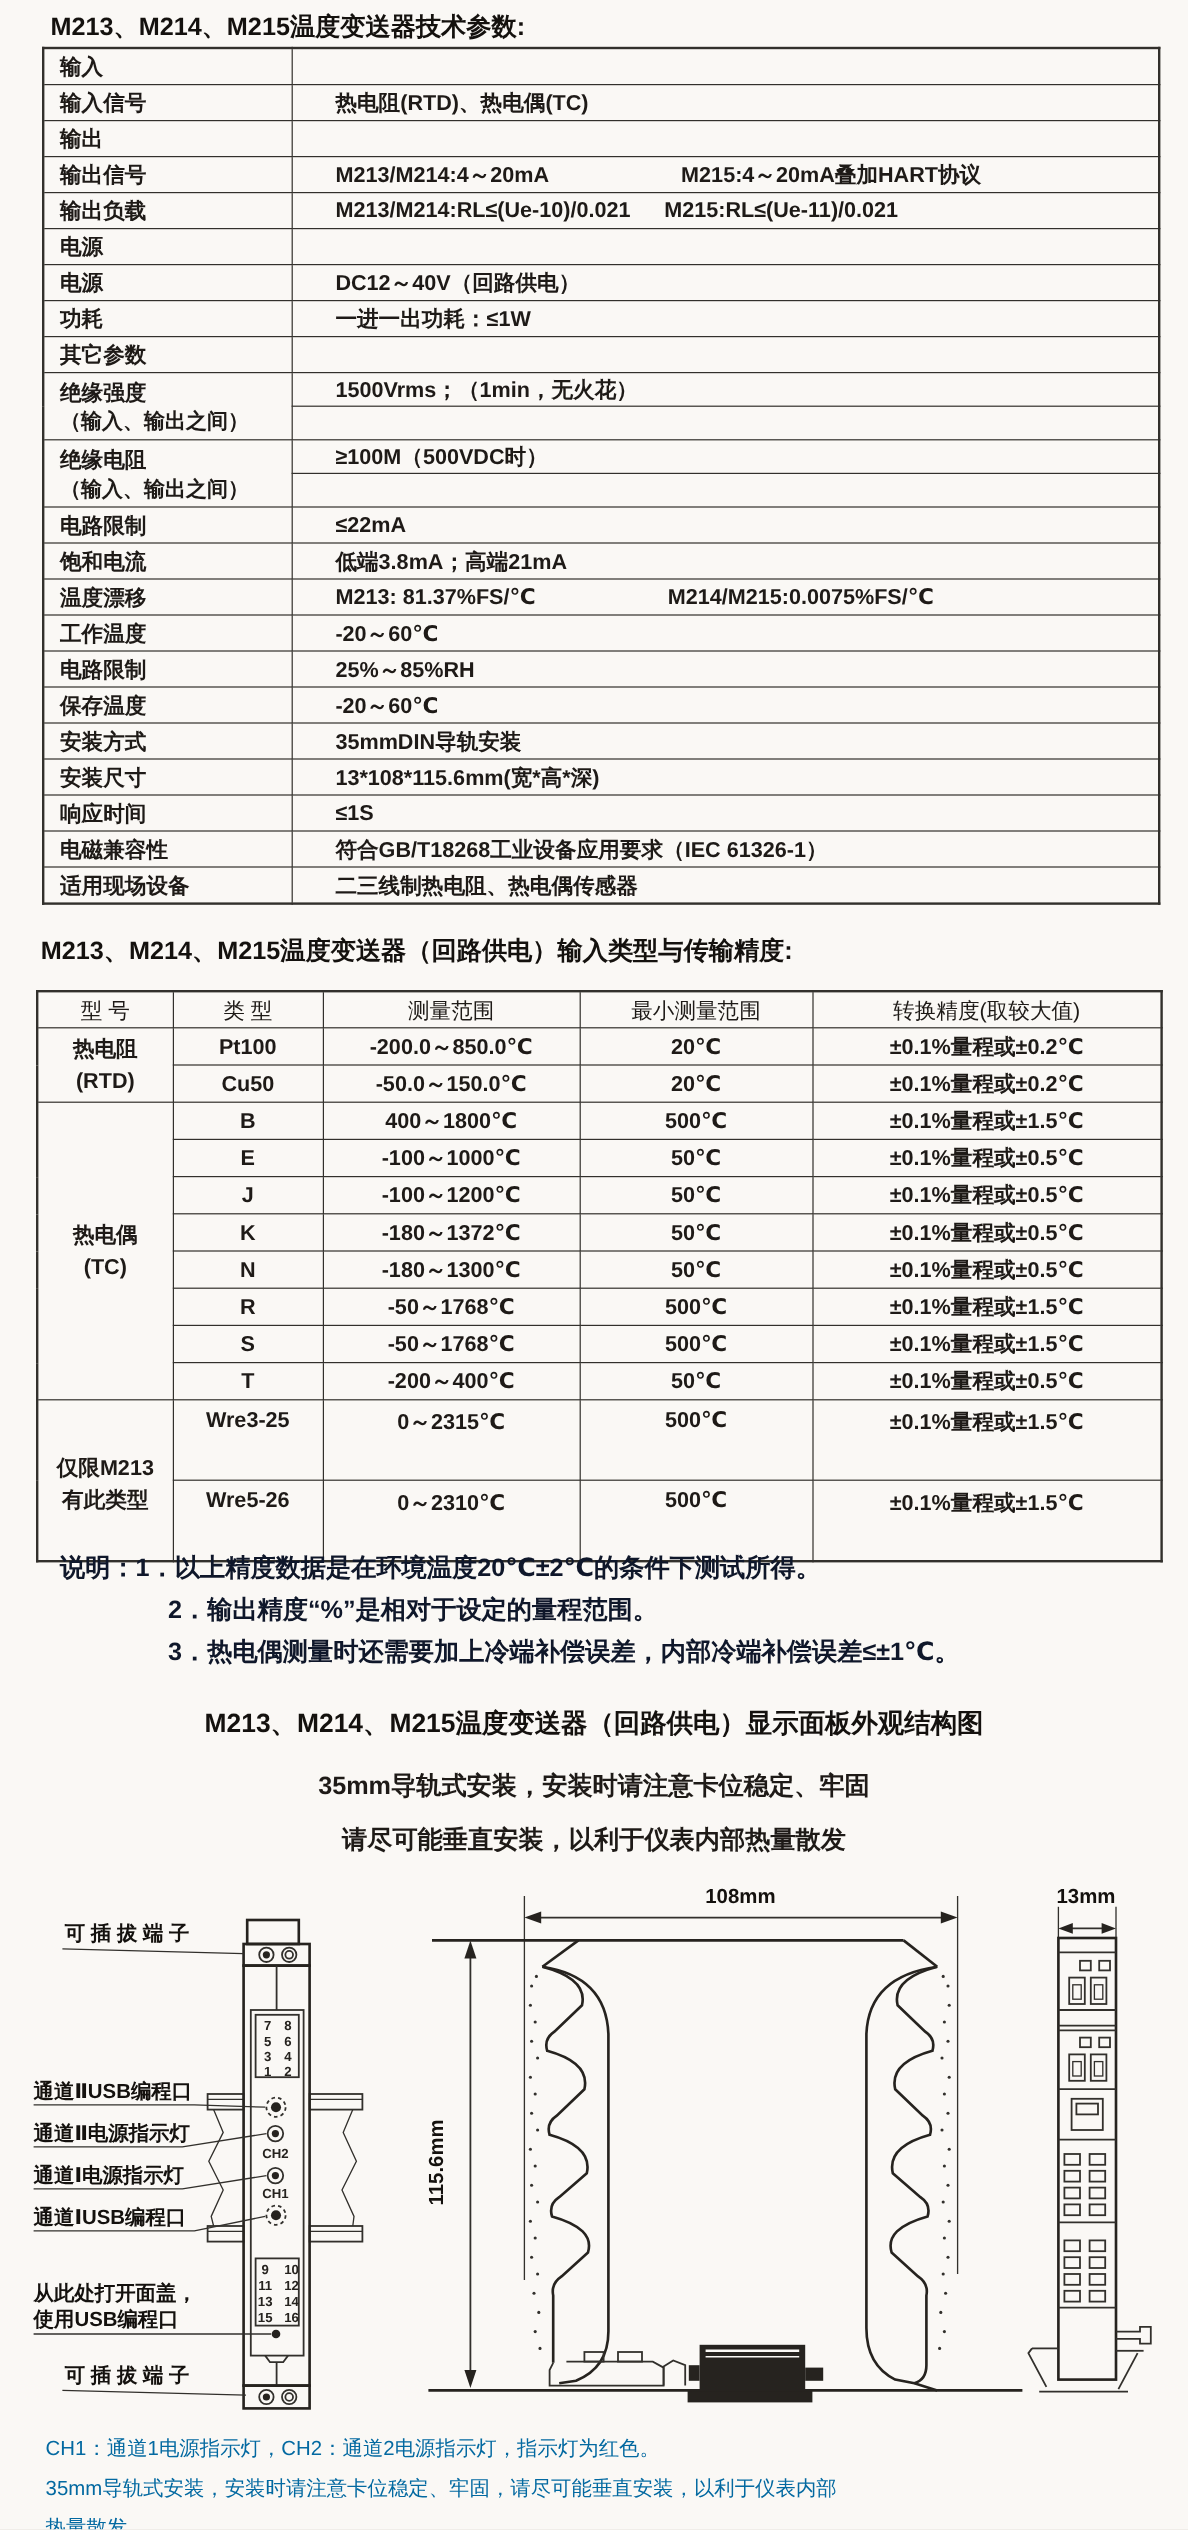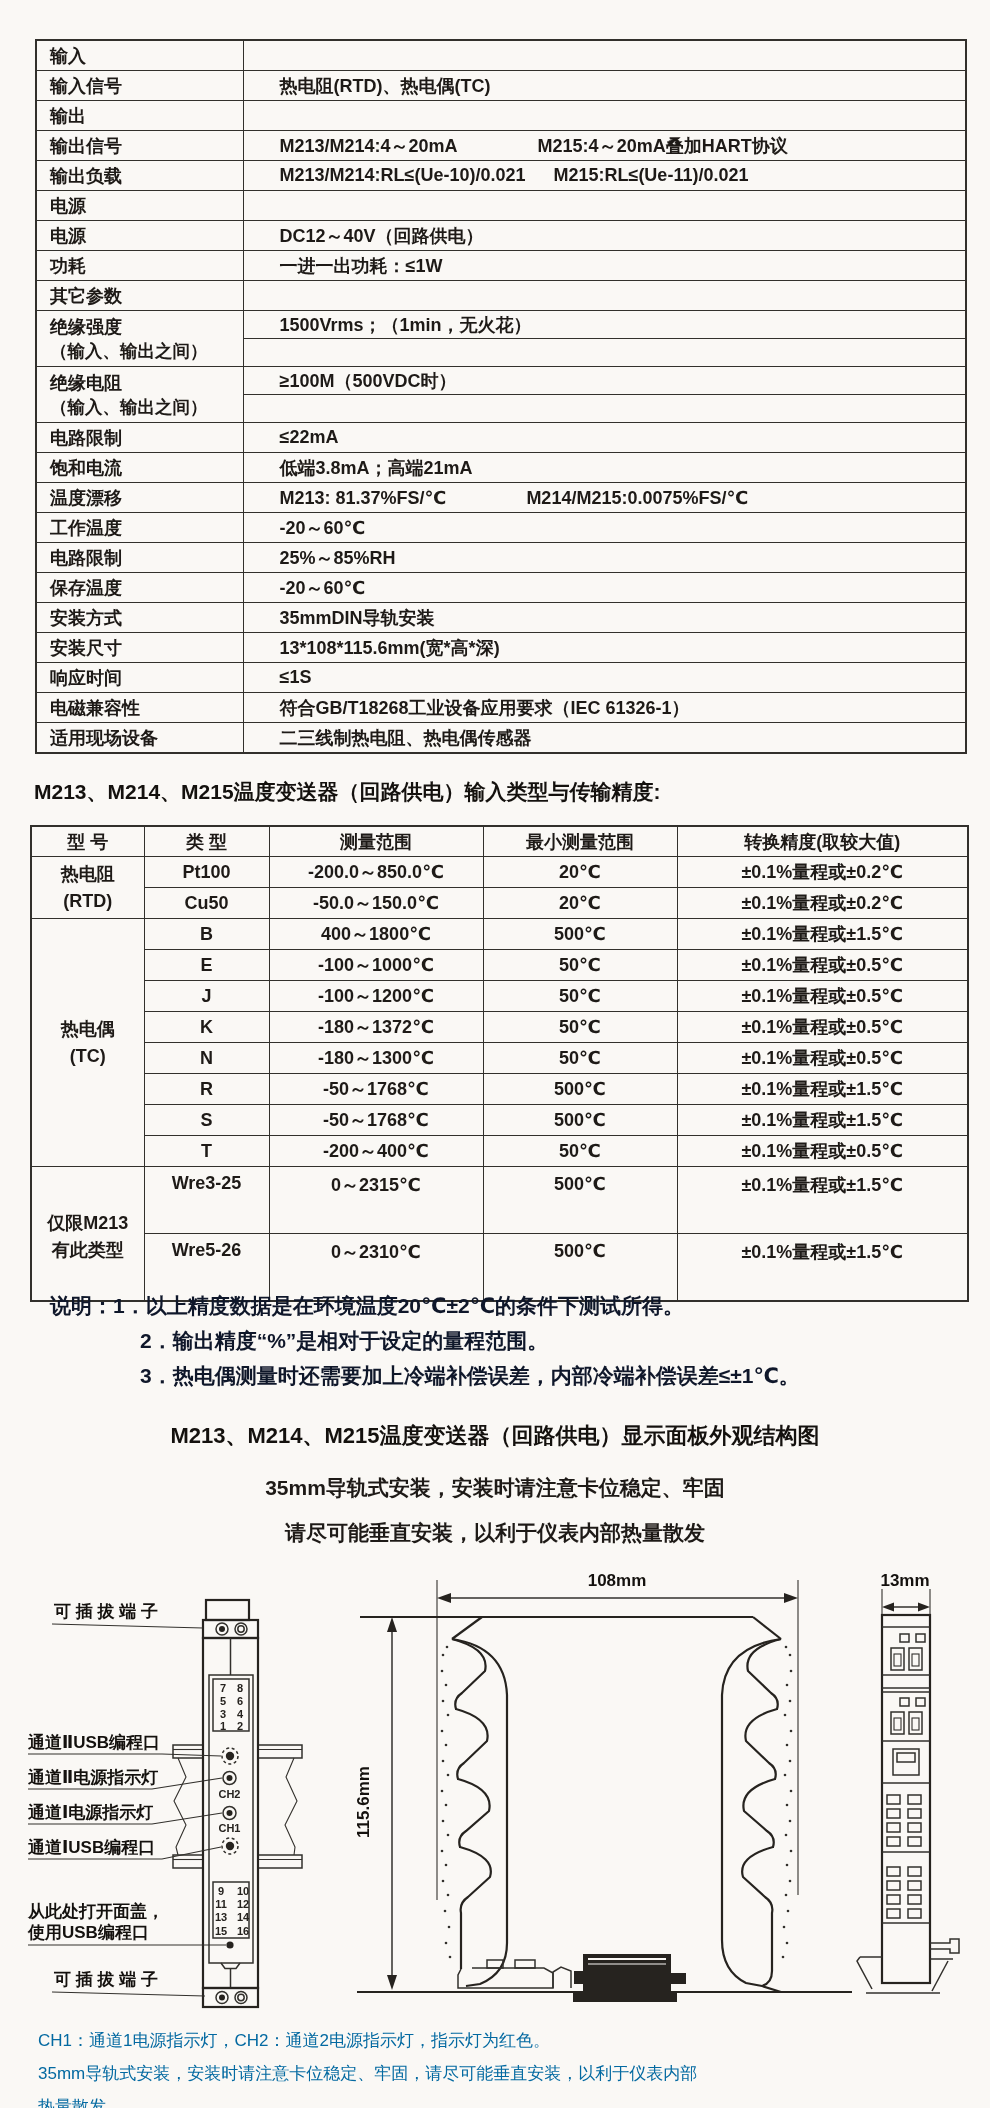--- a/index.html
+++ b/index.html
@@ -17,26 +17,26 @@
   .tip1{top:1474px;}
   .tip2{top:1519px;}
 
   table{position:absolute;border-collapse:collapse;table-layout:fixed;}
   .spec{left:35px;top:39px;width:932px;border:2.5px solid #32302c;}
   .spec td{border:1.6px solid #32302c;font-size:18px;font-weight:600;padding:0;height:29px;overflow:hidden;white-space:nowrap;}
   .spec tr.dblrow td{height:27px;}
   .spec td.lbl{width:207px;padding-left:13px;}
   .spec td.val{padding-left:36px;}
   .spec td.lbl .l2{font-size:17.5px;}
-  .v2{display:inline-block;margin-left:80px;}
+  .v2{display:inline-block;margin-left:110px;}
   .v2.sm{margin-left:28px;}
 
   .acc{left:30px;top:825px;width:937px;border:2.5px solid #32302c;text-align:center;}
   .acc th,.acc td{border:1.6px solid #32302c;font-size:18px;font-weight:600;padding:0;overflow:hidden;white-space:nowrap;}
-  .acc th{height:29px;font-weight:700;}
+  .acc th{height:29px;font-weight:400;}
   .acc td{height:30px;}
   .acc tr.tall td{height:60px;vertical-align:top;padding-top:6px;}
   .acc td.model{vertical-align:middle !important;padding-top:0;line-height:1.45;}
 
   .note{position:absolute;font-size:21px;font-weight:700;white-space:nowrap;color:#0f172a;}
   .n1{left:50px;top:1292px;}
   .n2{left:140px;top:1327px;}
   .n3{left:140px;top:1362px;}
 
   .fnote{position:absolute;left:38px;font-size:17px;font-weight:400;white-space:nowrap;color:#0369a1;}
@@ -51,20 +51,21 @@
   .fl{fill:#26231f;stroke:none;}
   .dot{fill:#32302c;stroke:none;}
   .dtxt{font-size:17px;font-weight:700;fill:#14110e;font-family:"Liberation Sans","DejaVu Sans",sans-serif;}
   .dsm{font-size:11px;font-weight:700;fill:#26231f;font-family:"Liberation Sans","DejaVu Sans",sans-serif;}
 </style>
 </head>
 <body>
 
 <div class="page">
 
+  <h2 class="ttl t1">M213、M214、M215温度变送器技术参数:</h2>
 
   <table class="spec">
     <colgroup>
         <col style="width:207px">
         <col>
       </colgroup>
     <tbody id="spec-body">
         <tr>
           <td class="lbl">输入</td>
           <td class="val"><span></span></td>

